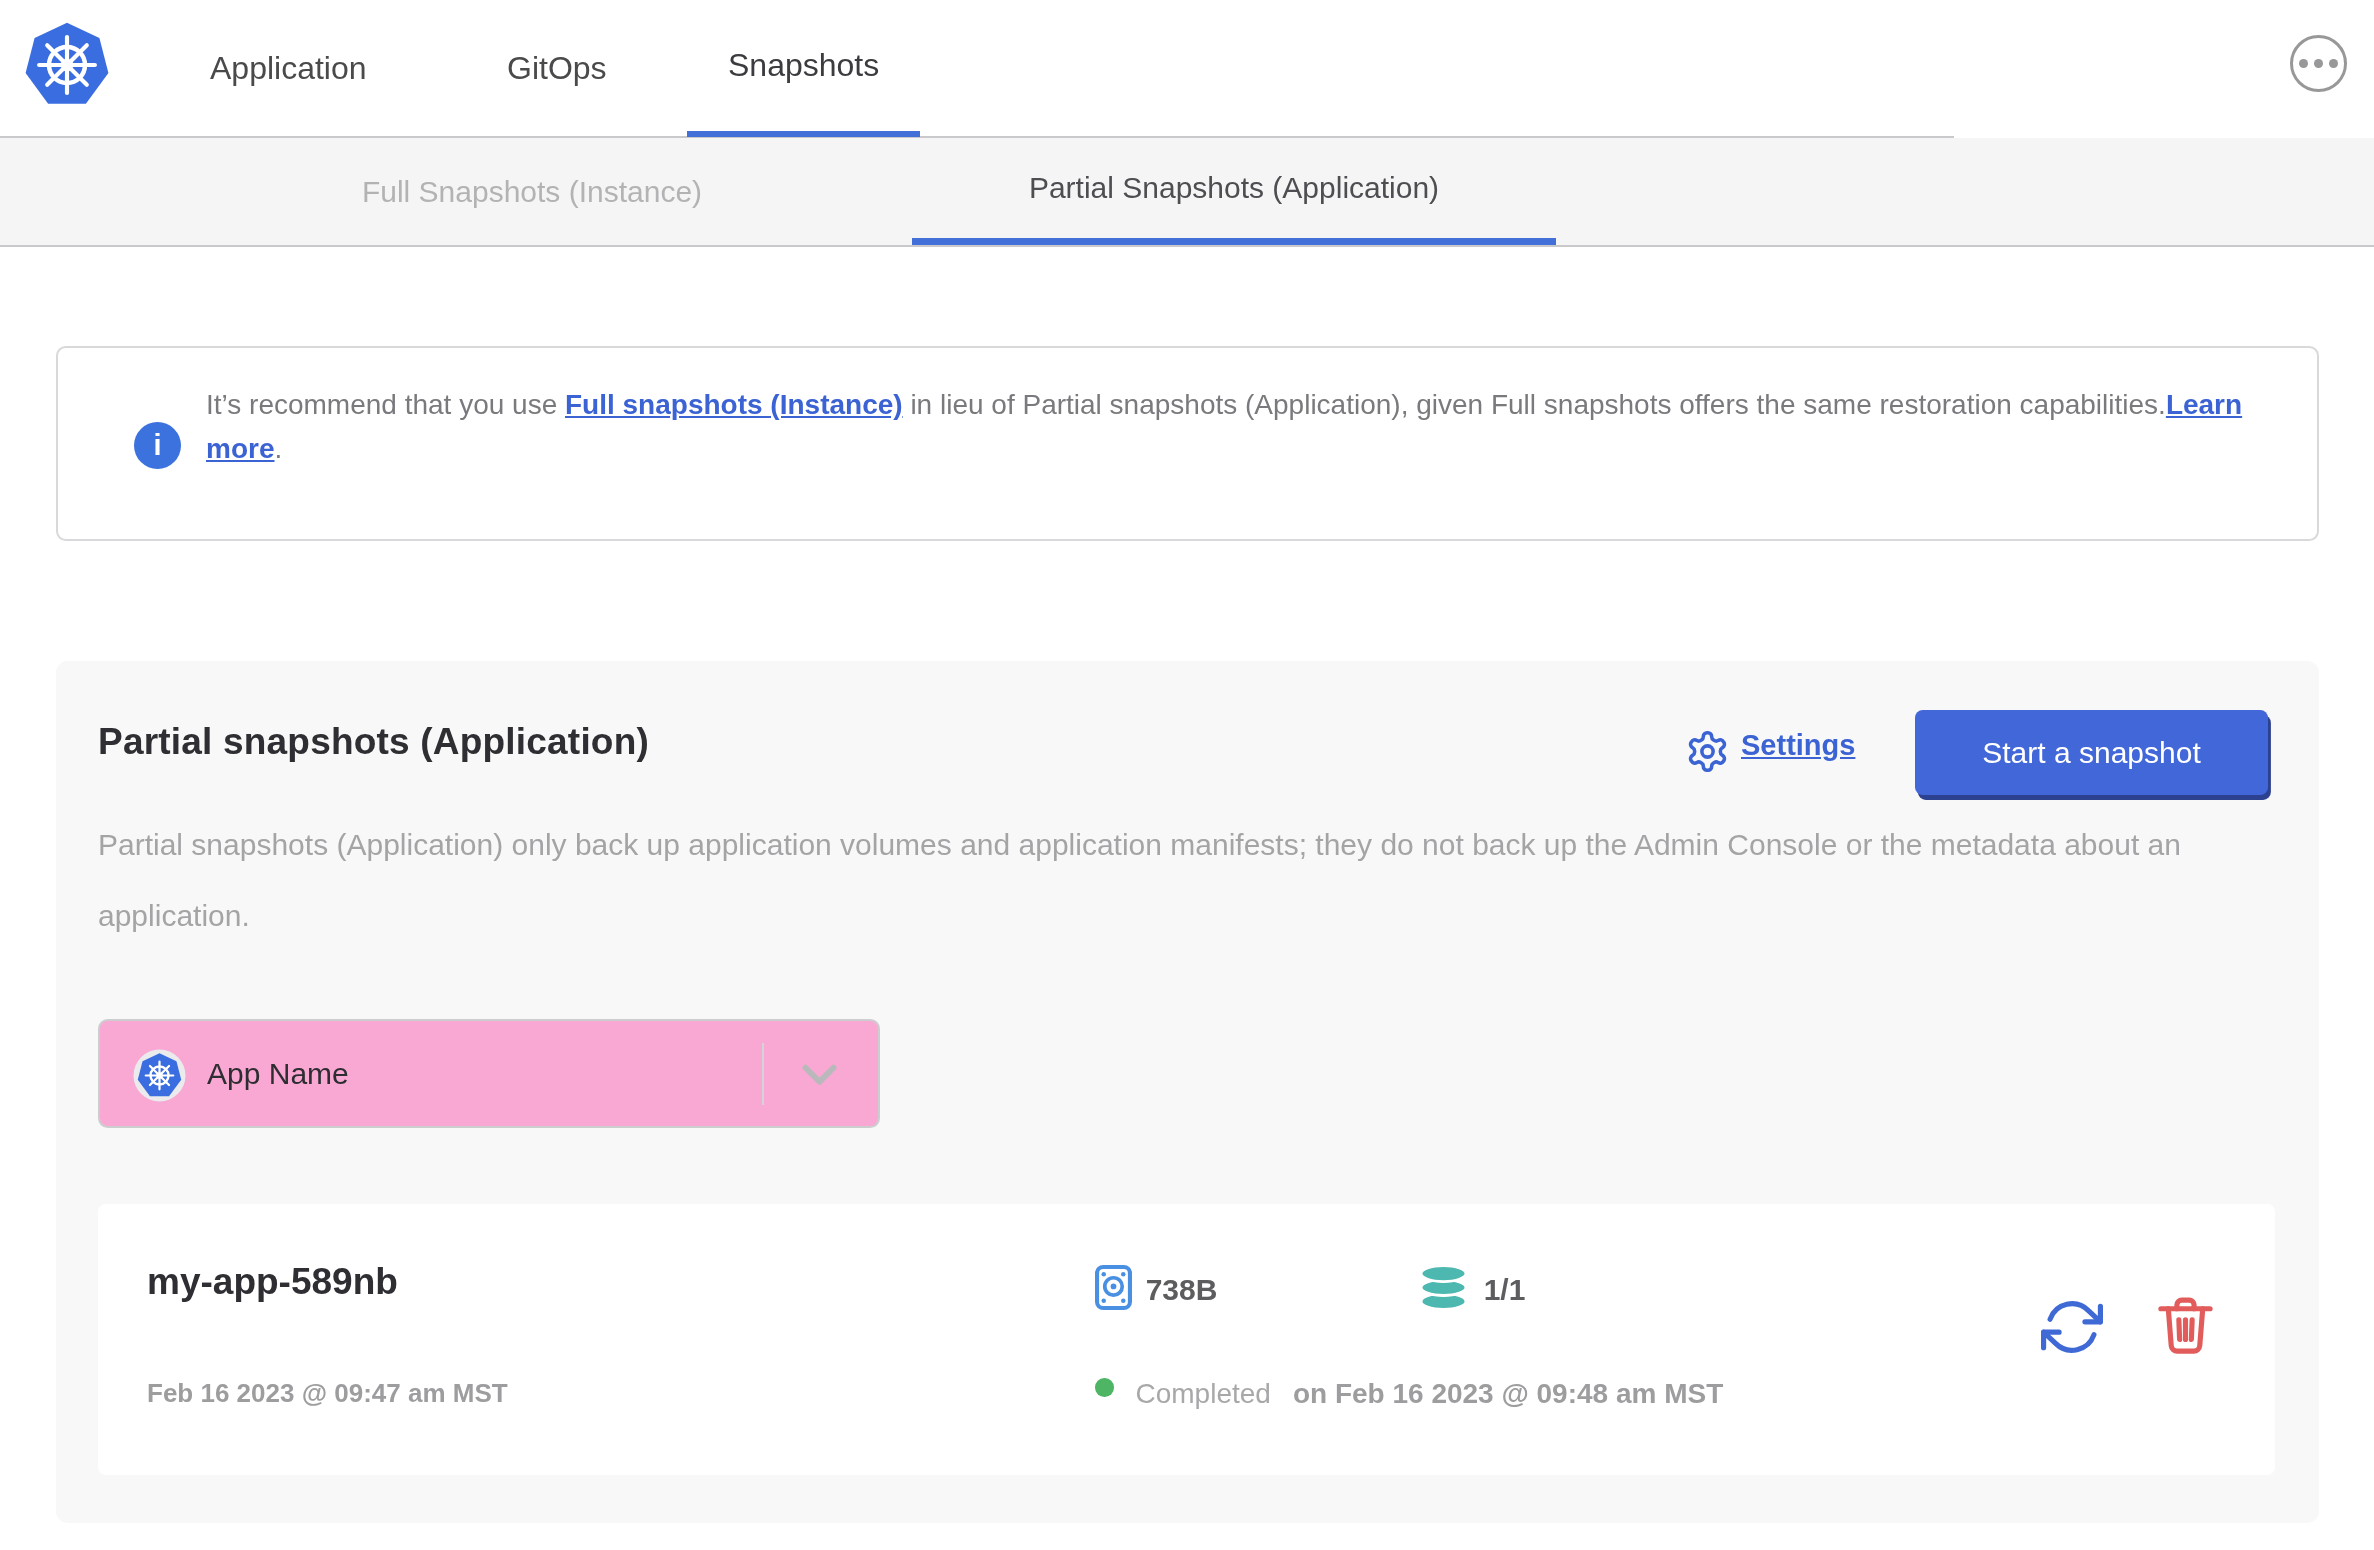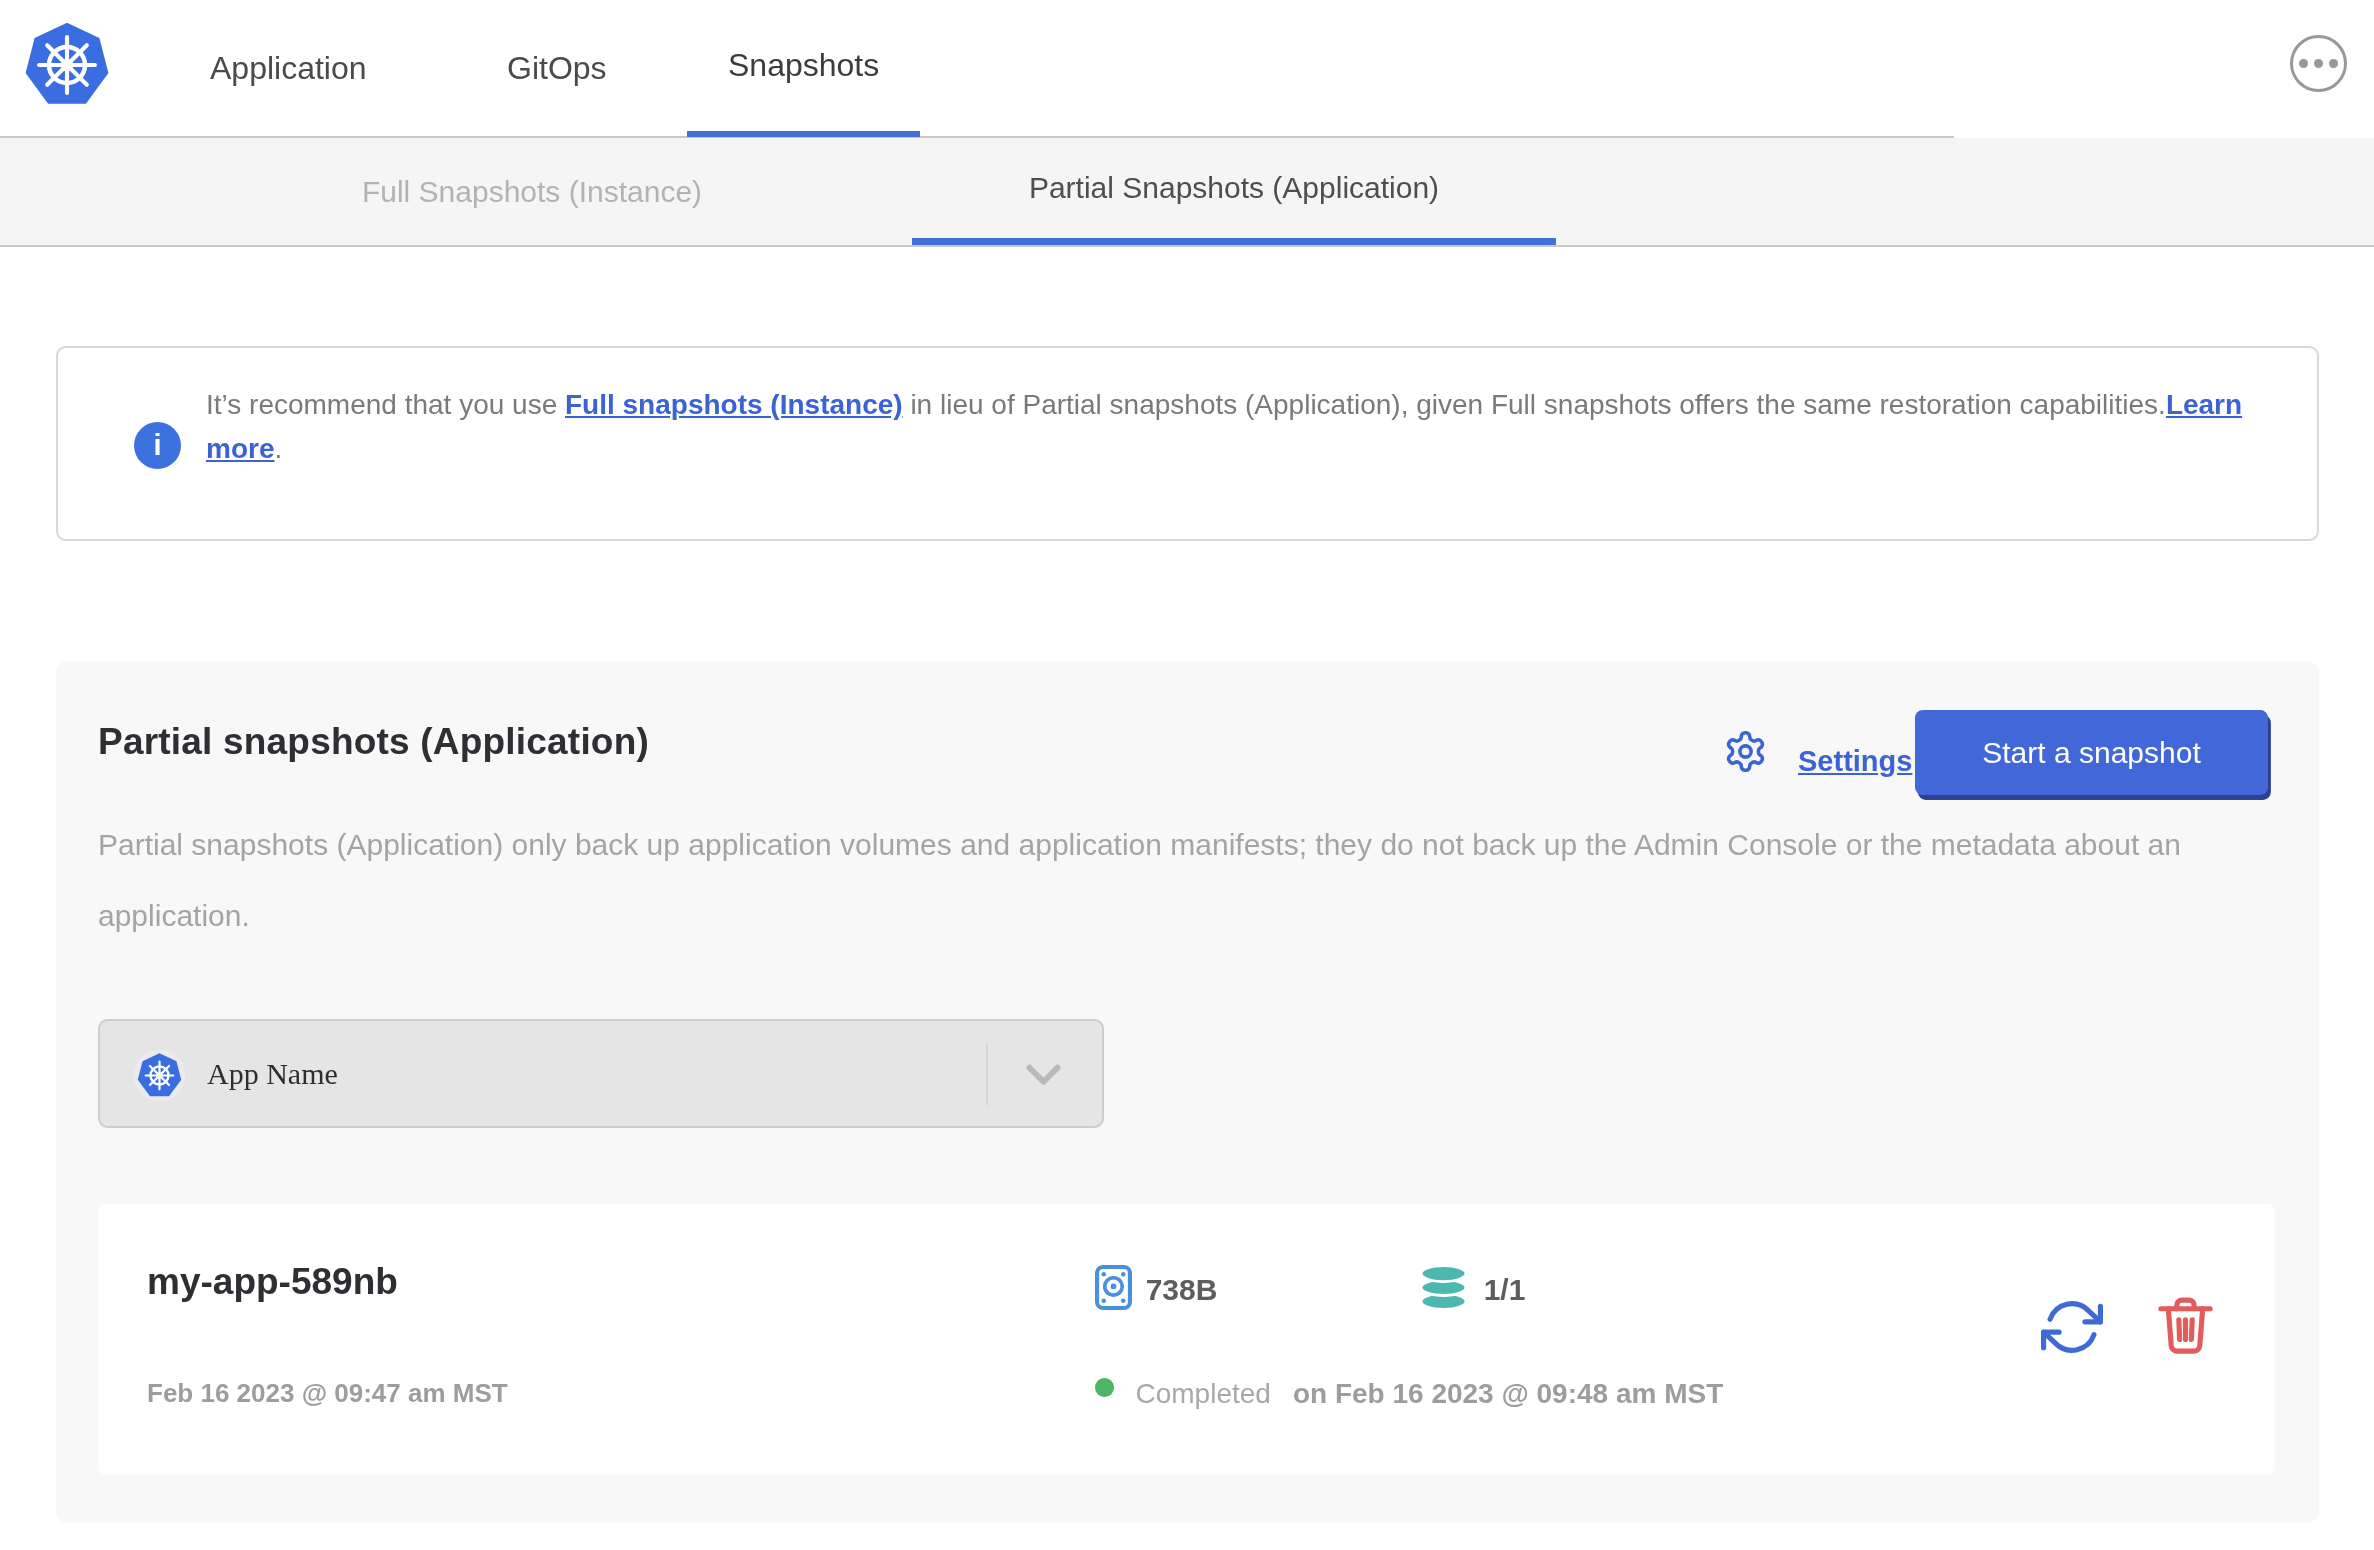--- a/index.html
+++ b/index.html
@@ -39,33 +39,33 @@
     justify-content:center; font-size:29px; font-weight:700; font-style:normal; }
   .banner .txt { position:absolute; left:148px; top:35px; width:2043px;
     font-size:28px; line-height:44px; color:#7a7a7e; }
   .banner a, .link { color:#3b63d3; font-weight:700; text-decoration:underline; cursor:pointer; }
 
   
   .panel { position:absolute; left:56px; top:661px; width:2263px; height:862px;
     background:#f8f8f9; border-radius:11.7px; }
   .panel-title { position:absolute; left:42px; top:60px; font-size:37px; font-weight:700;
     color:#2f2f33; letter-spacing:0.2px; }
-  .settings-group { position:absolute; left:1667px; top:68px; height:49px;
-    display:flex; align-items:flex-end; gap:30px; cursor:pointer; }
+  .settings-group { position:absolute; left:1629px; top:68px; height:49px;
+    display:flex; align-items:flex-start; gap:11px; cursor:pointer; }
   .settings-group .lbl { font-size:29px; font-weight:700; color:#3b63d3;
     text-decoration:underline; }
   .start-btn { position:absolute; left:1859px; top:49px; width:353px; height:85px;
     background:#4267d8; border:none; border-radius:7.8px; color:#fff; font-size:30px;
     font-weight:400; font-family:inherit; box-shadow:2.9px 4.9px 0 #2c418f; cursor:pointer; }
   .panel-desc { position:absolute; left:42px; top:148px; width:2189px; font-size:30px;
     line-height:71px; color:#a4a4a7; }
 
   
-  .selector { position:absolute; left:42px; top:358px; width:1006px; height:109px;
-    background:#e5e5e5; border:2px solid #cdcdcf; border-radius:9.8px; cursor:pointer;font-family:Liberation Serif, serif; }
+  .selector { position:absolute; left:42px; top:358px; width:782px; height:109px;
+    background:#f9a8d4; border:2px solid #cdcdcf; border-radius:9.8px; cursor:pointer; }
   .selector .k8badge { position:absolute; left:33px; top:28px; width:53px; height:53px; }
   .selector .sel-label { position:absolute; left:107px; top:0; height:105px;
     display:flex; align-items:center; font-size:30px; font-weight:500; color:#2e2e32; }
   .selector .divider { position:absolute; right:114px; top:21.5px; bottom:21.5px;
     width:2px; background:#d4d4d6; }
   .selector .chev { position:absolute; right:41px; top:43px; }
 
   
   .snapcard { position:absolute; left:42px; top:543px; width:2177px; height:271px;
     background:#fff; border-radius:7.8px; }

